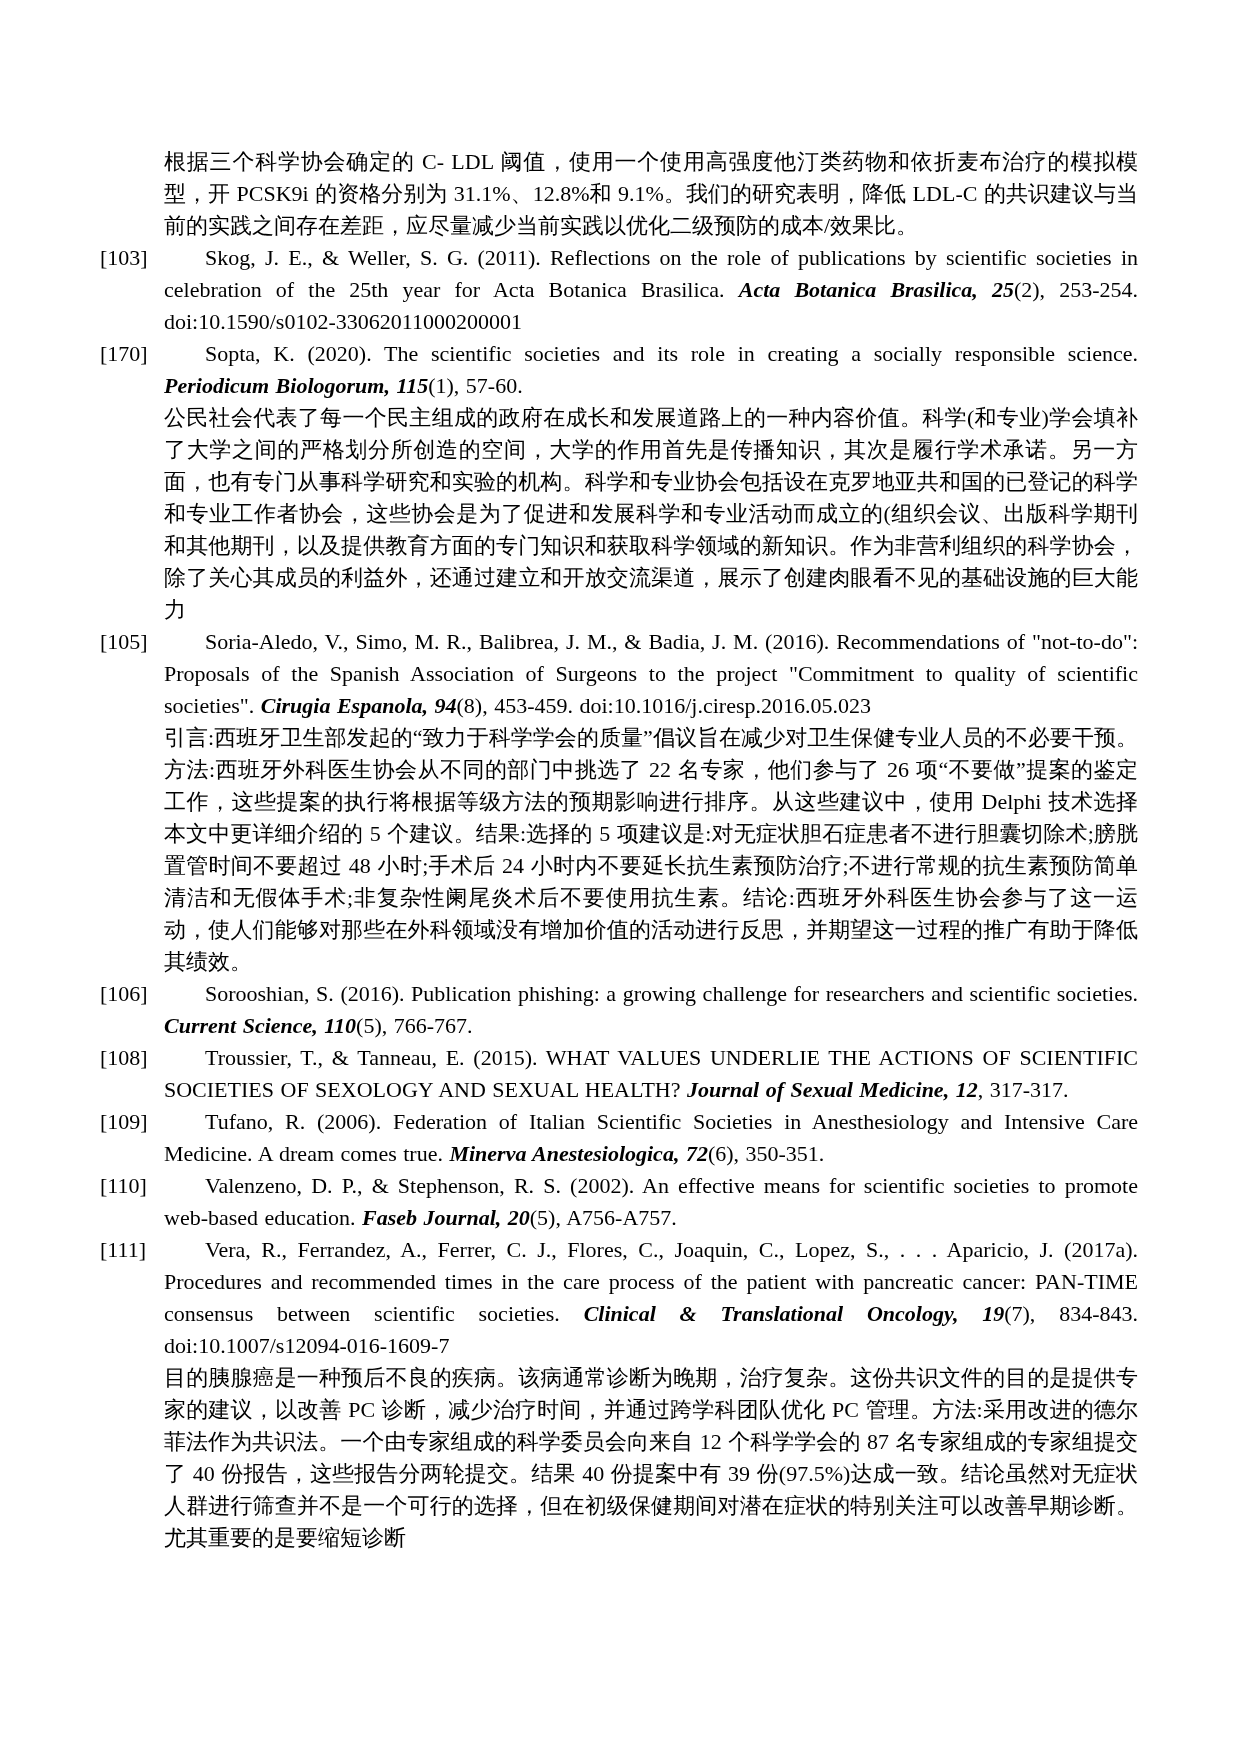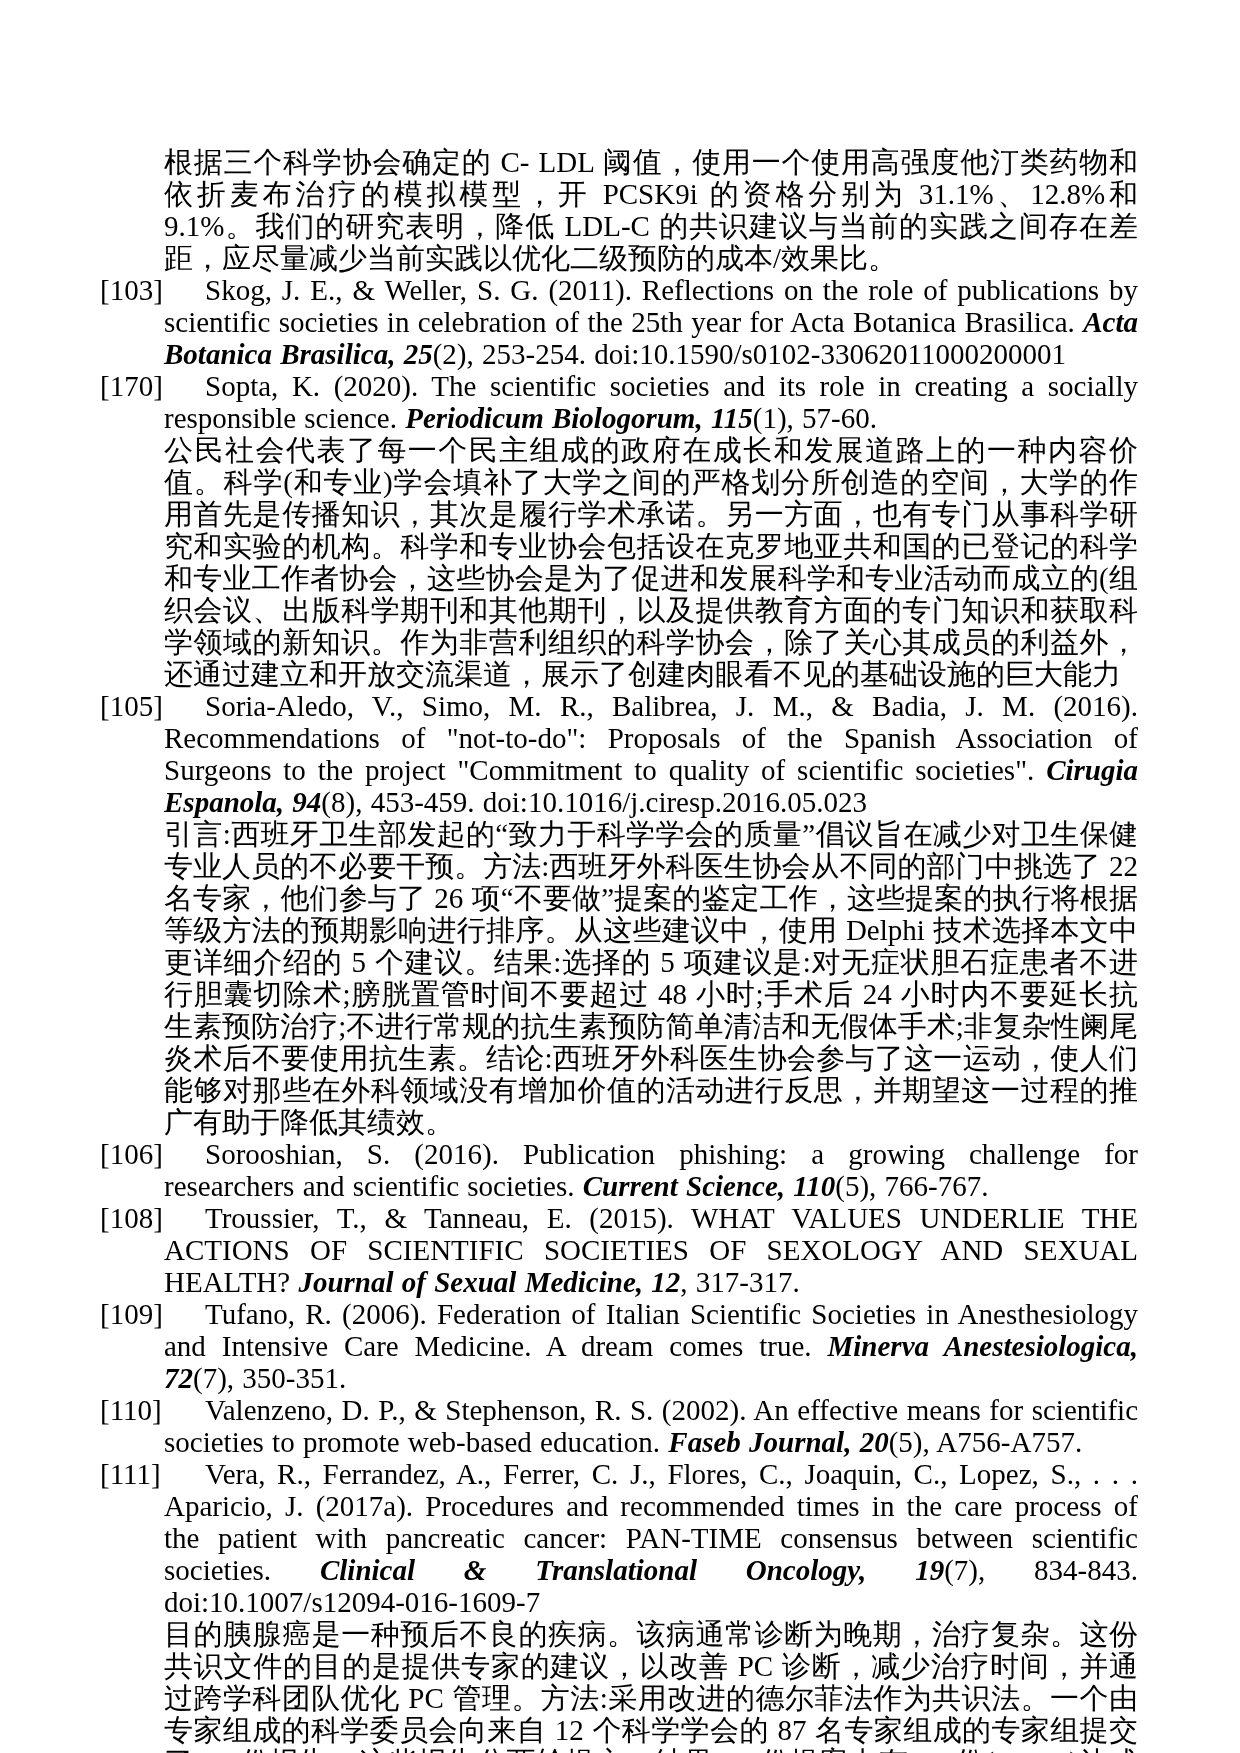--- a/index.html
+++ b/index.html
@@ -17,21 +17,21 @@
     inset: 0;
     background: #ffffff;
   }
   .content {
     position: absolute;
     top: 146px;
     left: 100px;
     width: 1038px;
   }
   .content p {
-    font-size: 29px;
+    font-size: 22px;
     line-height: 32px;
     text-align: justify;
     word-spacing: 1px;
   }
   
   p.ref {
     padding-left: 64px;
     text-indent: -64px;
   }
   .ref-num {
@@ -61,18 +61,18 @@
   <div class="content">
 
   <p class="abstract"><span>根据三个科学协会确定的 C- LDL 阈值，使用一个使用高强度他汀类药物和依折麦布治疗的模拟模型，开 PCSK9i 的资格分别为 31.1%、12.8%和 9.1%。我们的研究表明，降低 LDL-C 的共识建议与当前的实践之间存在差距，应尽量减少当前实践以优化二级预防的成本/效果比。</span></p>
       <p class="ref"><span class="ref-num">[103]</span><span>Skog, J. E., &amp; Weller, S. G. (2011). Reflections on the role of publications by scientific societies in celebration of the 25th year for Acta Botanica Brasilica. </span><span class="journal-italic">Acta Botanica Brasilica, 25</span><span>(2), 253-254. doi:10.1590/s0102-33062011000200001</span></p>
       <p class="ref"><span class="ref-num">[170]</span><span>Sopta, K. (2020). The scientific societies and its role in creating a socially responsible science. </span><span class="journal-italic">Periodicum Biologorum, 115</span><span>(1), 57-60.</span></p>
       <p class="abstract"><span>公民社会代表了每一个民主组成的政府在成长和发展道路上的一种内容价值。科学(和专业)学会填补了大学之间的严格划分所创造的空间，大学的作用首先是传播知识，其次是履行学术承诺。另一方面，也有专门从事科学研究和实验的机构。科学和专业协会包括设在克罗地亚共和国的已登记的科学和专业工作者协会，这些协会是为了促进和发展科学和专业活动而成立的(组织会议、出版科学期刊和其他期刊，以及提供教育方面的专门知识和获取科学领域的新知识。作为非营利组织的科学协会，除了关心其成员的利益外，还通过建立和开放交流渠道，展示了创建肉眼看不见的基础设施的巨大能力</span></p>
       <p class="ref"><span class="ref-num">[105]</span><span>Soria-Aledo, V., Simo, M. R., Balibrea, J. M., &amp; Badia, J. M. (2016). Recommendations of "not-to-do": Proposals of the Spanish Association of Surgeons to the project "Commitment to quality of scientific societies". </span><span class="journal-italic">Cirugia Espanola, 94</span><span>(8), 453-459. doi:10.1016/j.ciresp.2016.05.023</span></p>
       <p class="abstract"><span>引言:西班牙卫生部发起的“致力于科学学会的质量”倡议旨在减少对卫生保健专业人员的不必要干预。方法:西班牙外科医生协会从不同的部门中挑选了 22 名专家，他们参与了 26 项“不要做”提案的鉴定工作，这些提案的执行将根据等级方法的预期影响进行排序。从这些建议中，使用 Delphi 技术选择本文中更详细介绍的 5 个建议。结果:选择的 5 项建议是:对无症状胆石症患者不进行胆囊切除术;膀胱置管时间不要超过 48 小时;手术后 24 小时内不要延长抗生素预防治疗;不进行常规的抗生素预防简单清洁和无假体手术;非复杂性阑尾炎术后不要使用抗生素。结论:西班牙外科医生协会参与了这一运动，使人们能够对那些在外科领域没有增加价值的活动进行反思，并期望这一过程的推广有助于降低其绩效。</span></p>
       <p class="ref"><span class="ref-num">[106]</span><span>Sorooshian, S. (2016). Publication phishing: a growing challenge for researchers and scientific societies. </span><span class="journal-italic">Current Science, 110</span><span>(5), 766-767.</span></p>
       <p class="ref"><span class="ref-num">[108]</span><span>Troussier, T., &amp; Tanneau, E. (2015). WHAT VALUES UNDERLIE THE ACTIONS OF SCIENTIFIC SOCIETIES OF SEXOLOGY AND SEXUAL HEALTH? </span><span class="journal-italic">Journal of Sexual Medicine, 12</span><span>, 317-317.</span></p>
-      <p class="ref"><span class="ref-num">[109]</span><span>Tufano, R. (2006). Federation of Italian Scientific Societies in Anesthesiology and Intensive Care Medicine. A dream comes true. </span><span class="journal-italic">Minerva Anestesiologica, 72</span><span>(7), 350-351.</span></p>
+      <p class="ref"><span class="ref-num">[109]</span><span>Tufano, R. (2006). Federation of Italian Scientific Societies in Anesthesiology and Intensive Care Medicine. A dream comes true. </span><span class="journal-italic">Minerva Anestesiologica, 72</span><span>(6), 350-351.</span></p>
       <p class="ref"><span class="ref-num">[110]</span><span>Valenzeno, D. P., &amp; Stephenson, R. S. (2002). An effective means for scientific societies to promote web-based education. </span><span class="journal-italic">Faseb Journal, 20</span><span>(5), A756-A757.</span></p>
       <p class="ref"><span class="ref-num">[111]</span><span>Vera, R., Ferrandez, A., Ferrer, C. J., Flores, C., Joaquin, C., Lopez, S., . . . Aparicio, J. (2017a). Procedures and recommended times in the care process of the patient with pancreatic cancer: PAN-TIME consensus between scientific societies. </span><span class="journal-italic">Clinical &amp; Translational Oncology, 19</span><span>(7), 834-843. doi:10.1007/s12094-016-1609-7</span></p>
       <p class="abstract"><span>目的胰腺癌是一种预后不良的疾病。该病通常诊断为晚期，治疗复杂。这份共识文件的目的是提供专家的建议，以改善 PC 诊断，减少治疗时间，并通过跨学科团队优化 PC 管理。方法:采用改进的德尔菲法作为共识法。一个由专家组成的科学委员会向来自 12 个科学学会的 87 名专家组成的专家组提交了 40 份报告，这些报告分两轮提交。结果 40 份提案中有 39 份(97.5%)达成一致。结论虽然对无症状人群进行筛查并不是一个可行的选择，但在初级保健期间对潜在症状的特别关注可以改善早期诊断。尤其重要的是要缩短诊断</span></p>
     </div>
 </div>
 
 </body></html>

